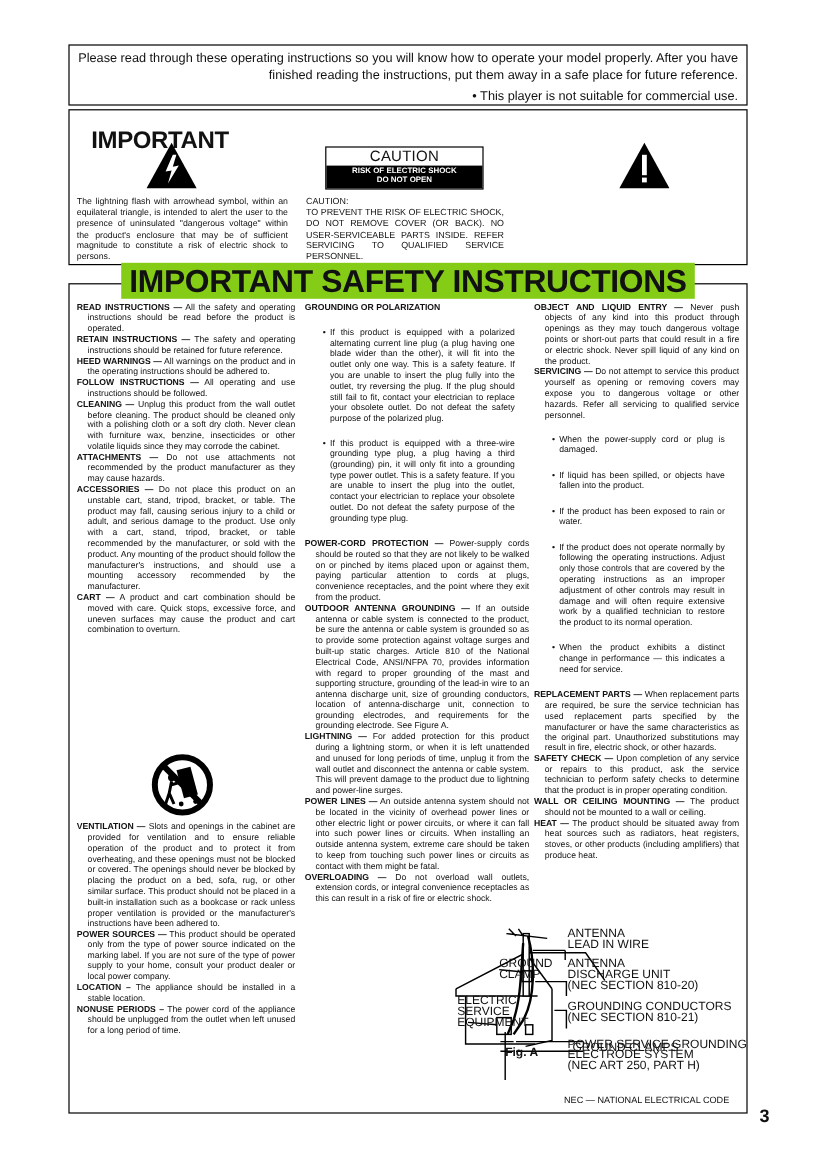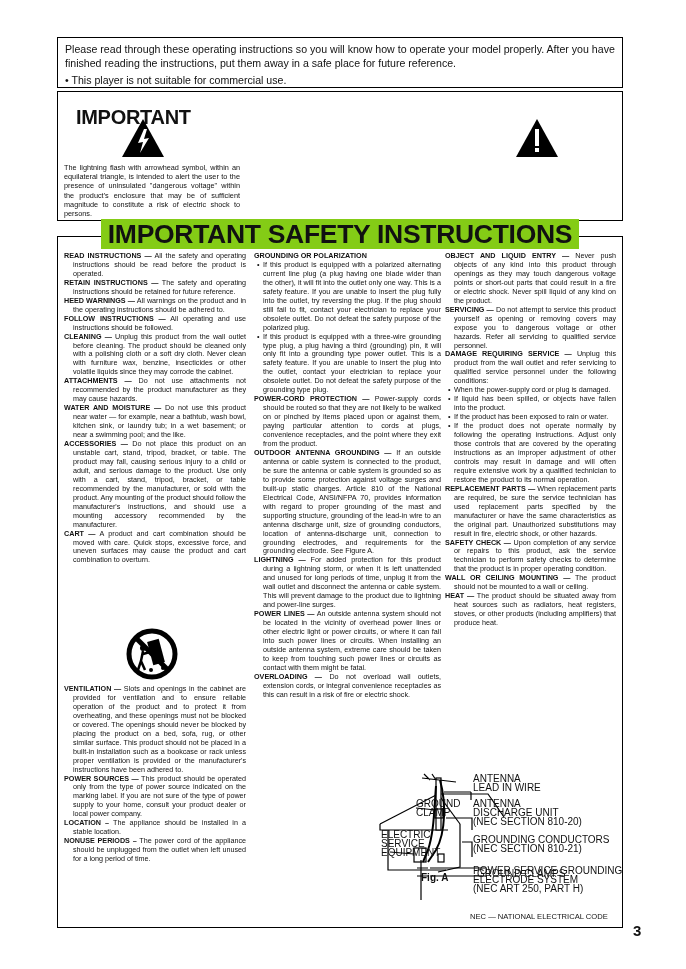--- a/index.html
+++ b/index.html
@@ -1,36 +1,36 @@
 <!DOCTYPE html>
 <html><head>
 <meta charset="utf-8">
 <style>
   html,body{margin:0;padding:0;background:#fff;}
   body{width:686px;height:969px;position:relative;overflow:hidden;color:#111;font-family:"Liberation Sans",sans-serif;}
   .box{position:absolute;border:1.3px solid #000;box-sizing:border-box;background:#fff;}
   #intro{left:57px;top:37px;width:566px;height:51px;padding:4px 7px 0 7px;font-size:10.6px;line-height:14px;}
-  #intro p{margin:0;}
+  #intro p{margin:0;text-align:right;}
   #intro .bullet{margin-top:3px;}
   #important{left:57px;top:91px;width:566px;height:130px;}
   #important h2{position:absolute;left:6px;top:2px;margin:12px;font-size:20px;font-weight:bold;letter-spacing:-0.3px;}
   .tri{position:absolute;}
   .col-text{position:absolute;font-size:7.3px;line-height:9.2px;text-align:justify;}
   #caution-box{position:absolute;left:213px;top:30px;width:132px;height:36px;border:1.2px solid #000;box-sizing:border-box;text-align:center;}
   #caution-box .ct{font-size:12.5px;line-height:15px;height:15px;letter-spacing:0.2px;}
   #caution-box .cb{background:#000;color:#fff;font-size:6.6px;font-weight:bold;line-height:8px;padding-top:1px;height:19px;box-sizing:border-box;}
   #caution-text{left:197px;top:71px;width:165px;font-size:7.4px;line-height:9.2px;}
   #safety{left:57px;top:236px;width:566px;height:692px;}
   #safety-title{position:absolute;left:64px;top:219px;width:552px;text-align:center;font-size:26.5px;font-weight:bold;line-height:30px;letter-spacing:-0.3px;}
   #safety-title span{background:#84cc16;padding:0 7px;}
   .scol{position:absolute;top:252px;font-size:7.2px;line-height:8.95px;text-align:justify;}
   .scol .it{margin:0 0 0 0;padding-left:9px;text-indent:-9px;}
   .scol .it b{font-weight:bold;}
   .scol .hd{font-weight:bold;margin:0;}
-  .scol .bl{padding-left:9px;text-indent:-6px;margin:0;}
+  .scol .bl{padding-left:9px;text-indent:-6px;margin:12px;}
   .scol .bl::before{content:"•";display:inline-block;width:6px;text-indent:0;}
   #c1{left:64px;width:182px;}
   #c2{left:254px;width:187px;}
   #c3{left:445px;width:171px;}
   #cart-icon{position:absolute;left:126px;top:628px;}
   #c1b{position:absolute;left:64px;top:685px;width:182px;font-size:7.2px;line-height:8.95px;text-align:justify;}
   #fig{position:absolute;left:376px;top:772px;width:250px;height:140px;}
   .flabel{position:absolute;font-size:10px;line-height:9.2px;white-space:nowrap;}
   #nec-note{position:absolute;left:470px;top:912px;font-size:7.6px;white-space:nowrap;}
   #page-num{position:absolute;left:633px;top:922px;font-size:15px;font-weight:bold;}
@@ -45,39 +45,49 @@
 
 <div id="important" class="box">
   <h2>IMPORTANT</h2>
 
   <svg class="tri" style="left:64px;top:27px;" width="42" height="38" viewBox="0 0 42 38">
     <polygon points="21,0 42,38 0,38" fill="#000"></polygon>
     <polygon points="22,10 16,24 21,23 18,34 27,19 22,20 25,10" fill="#fff"></polygon>
   </svg>
   <div class="col-text" style="left:6px;top:71px;width:176px;">The lightning flash with arrowhead symbol, within an equilateral triangle, is intended to alert the user to the presence of uninsulated "dangerous voltage" within the product's enclosure that may be of sufficient magnitude to constitute a risk of electric shock to persons.</div>
 
+  <div id="caution-box">
+    <div class="ct">CAUTION</div>
+    <div class="cb">
+      <div>RISK OF ELECTRIC SHOCK</div>
+      <div>DO NOT OPEN</div>
+    </div>
+  </div>
+  <div id="caution-text" class="col-text">
+    <div>CAUTION:</div>
+    <div>TO PREVENT THE RISK OF ELECTRIC SHOCK, DO NOT REMOVE COVER (OR BACK). NO USER-SERVICEABLE PARTS INSIDE. REFER SERVICING TO QUALIFIED SERVICE PERSONNEL.</div>
+  </div>
 
   <svg class="tri" style="left:458px;top:27px;" width="42" height="38" viewBox="0 0 42 38">
     <polygon points="21,0 42,38 0,38" fill="#000"></polygon>
     <rect x="19" y="10" width="4" height="17" fill="#fff"></rect>
     <rect x="19" y="29" width="4" height="4" fill="#fff"></rect>
   </svg>
 </div>
 
 <div id="safety" class="box"></div>
 <div id="safety-title"><span>IMPORTANT SAFETY INSTRUCTIONS</span></div>
 
 <div id="c1" class="scol">
   <p class="it"><b>READ INSTRUCTIONS —</b> <span>All the safety and operating instructions should be read before the product is operated.</span></p>
   <p class="it"><b>RETAIN INSTRUCTIONS —</b> <span>The safety and operating instructions should be retained for future reference.</span></p>
   <p class="it"><b>HEED WARNINGS —</b> <span>All warnings on the product and in the operating instructions should be adhered to.</span></p>
   <p class="it"><b>FOLLOW INSTRUCTIONS —</b> <span>All operating and use instructions should be followed.</span></p>
   <p class="it"><b>CLEANING —</b> <span>Unplug this product from the wall outlet before cleaning. The product should be cleaned only with a polishing cloth or a soft dry cloth. Never clean with furniture wax, benzine, insecticides or other volatile liquids since they may corrode the cabinet.</span></p>
   <p class="it"><b>ATTACHMENTS —</b> <span>Do not use attachments not recommended by the product manufacturer as they may cause hazards.</span></p>
-  <p class="it"><b>WATER AND MOISTURE —</b> <span>Do not use this product near water — for example, near a bathtub, wash bowl, kitchen sink, or laundry tub; in a wet basement; or near a swimming pool; and the like.</span></p>
   <p class="it"><b>ACCESSORIES —</b> <span>Do not place this product on an unstable cart, stand, tripod, bracket, or table. The product may fall, causing serious injury to a child or adult, and serious damage to the product. Use only with a cart, stand, tripod, bracket, or table recommended by the manufacturer, or sold with the product. Any mounting of the product should follow the manufacturer's instructions, and should use a mounting accessory recommended by the manufacturer.</span></p>
   <p class="it"><b>CART —</b> <span>A product and cart combination should be moved with care. Quick stops, excessive force, and uneven surfaces may cause the product and cart combination to overturn.</span></p>
 </div>
 
 <svg id="cart-icon" width="52" height="52" viewBox="0 0 52 52">
   <circle cx="26" cy="26" r="23" fill="none" stroke="#000" stroke-width="5"></circle>
   <line x1="10" y1="10" x2="42" y2="42" stroke="#000" stroke-width="5"></line>
   <rect x="24" y="12" width="12" height="24" fill="#000" transform="rotate(-15 30 24)"></rect>
   <circle cx="17" cy="20" r="3" fill="#000"></circle>
   <path d="M17 23 L15 33 L12 42 M15 33 L19 42 M17 26 L24 24" stroke="#000" stroke-width="2.5" fill="none"></path>
@@ -99,25 +109,25 @@
   <p class="it"><b>POWER-CORD PROTECTION —</b> <span>Power-supply cords should be routed so that they are not likely to be walked on or pinched by items placed upon or against them, paying particular attention to cords at plugs, convenience receptacles, and the point where they exit from the product.</span></p>
   <p class="it"><b>OUTDOOR ANTENNA GROUNDING —</b> <span>If an outside antenna or cable system is connected to the product, be sure the antenna or cable system is grounded so as to provide some protection against voltage surges and built-up static charges. Article 810 of the National Electrical Code, ANSI/NFPA 70, provides information with regard to proper grounding of the mast and supporting structure, grounding of the lead-in wire to an antenna discharge unit, size of grounding conductors, location of antenna-discharge unit, connection to grounding electrodes, and requirements for the grounding electrode. See Figure A.</span></p>
   <p class="it"><b>LIGHTNING —</b> <span>For added protection for this product during a lightning storm, or when it is left unattended and unused for long periods of time, unplug it from the wall outlet and disconnect the antenna or cable system. This will prevent damage to the product due to lightning and power-line surges.</span></p>
   <p class="it"><b>POWER LINES —</b> <span>An outside antenna system should not be located in the vicinity of overhead power lines or other electric light or power circuits, or where it can fall into such power lines or circuits. When installing an outside antenna system, extreme care should be taken to keep from touching such power lines or circuits as contact with them might be fatal.</span></p>
   <p class="it"><b>OVERLOADING —</b> <span>Do not overload wall outlets, extension cords, or integral convenience receptacles as this can result in a risk of fire or electric shock.</span></p>
 </div>
 
 <div id="c3" class="scol">
   <p class="it"><b>OBJECT AND LIQUID ENTRY —</b> <span>Never push objects of any kind into this product through openings as they may touch dangerous voltage points or short-out parts that could result in a fire or electric shock. Never spill liquid of any kind on the product.</span></p>
   <p class="it"><b>SERVICING —</b> <span>Do not attempt to service this product yourself as opening or removing covers may expose you to dangerous voltage or other hazards. Refer all servicing to qualified service personnel.</span></p>
-  <p class="it"><b>DAMAGE REQUIRING SERVICE —</b> <span>Unplug this product from the wall outlet and refer servicing to qualified service personnel under the following conditions:</span></p>
   <p class="bl">When the power-supply cord or plug is damaged.</p>
   <p class="bl">If liquid has been spilled, or objects have fallen into the product.</p>
   <p class="bl">If the product has been exposed to rain or water.</p>
   <p class="bl">If the product does not operate normally by following the operating instructions. Adjust only those controls that are covered by the operating instructions as an improper adjustment of other controls may result in damage and will often require extensive work by a qualified technician to restore the product to its normal operation.</p>
+  <p class="bl">When the product exhibits a distinct change in performance — this indicates a need for service.</p>
   <p class="it"><b>REPLACEMENT PARTS —</b> <span>When replacement parts are required, be sure the service technician has used replacement parts specified by the manufacturer or have the same characteristics as the original part. Unauthorized substitutions may result in fire, electric shock, or other hazards.</span></p>
   <p class="it"><b>SAFETY CHECK —</b> <span>Upon completion of any service or repairs to this product, ask the service technician to perform safety checks to determine that the product is in proper operating condition.</span></p>
   <p class="it"><b>WALL OR CEILING MOUNTING —</b> <span>The product should not be mounted to a wall or ceiling.</span></p>
   <p class="it"><b>HEAT —</b> <span>The product should be situated away from heat sources such as radiators, heat registers, stoves, or other products (including amplifiers) that produce heat.</span></p>
 </div>
 
 <div id="fig">
   <svg width="250" height="140" viewBox="0 0 250 140" style="position:absolute;left:0;top:0;">
     <g stroke="#000" fill="none" stroke-width="1.2">
 

